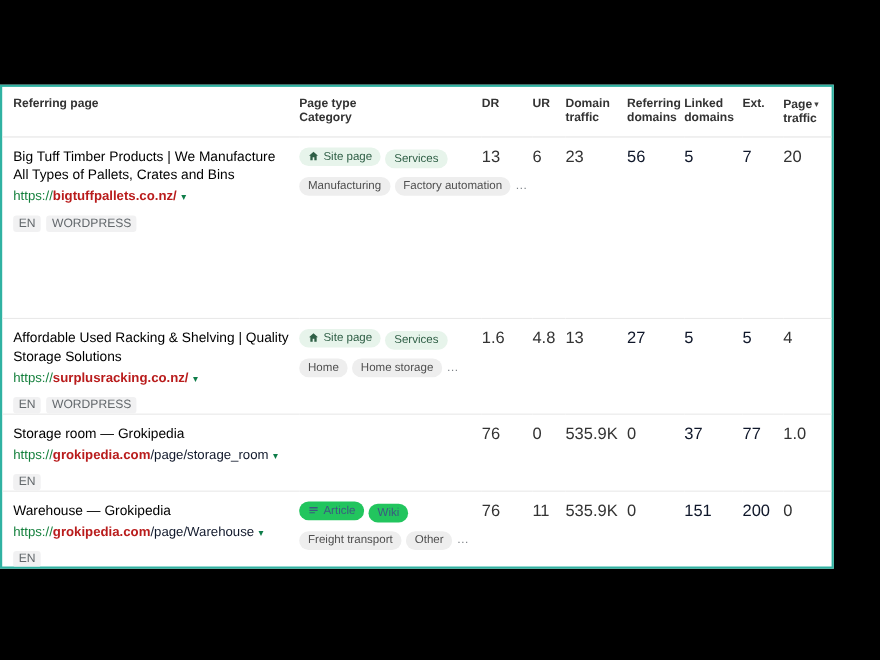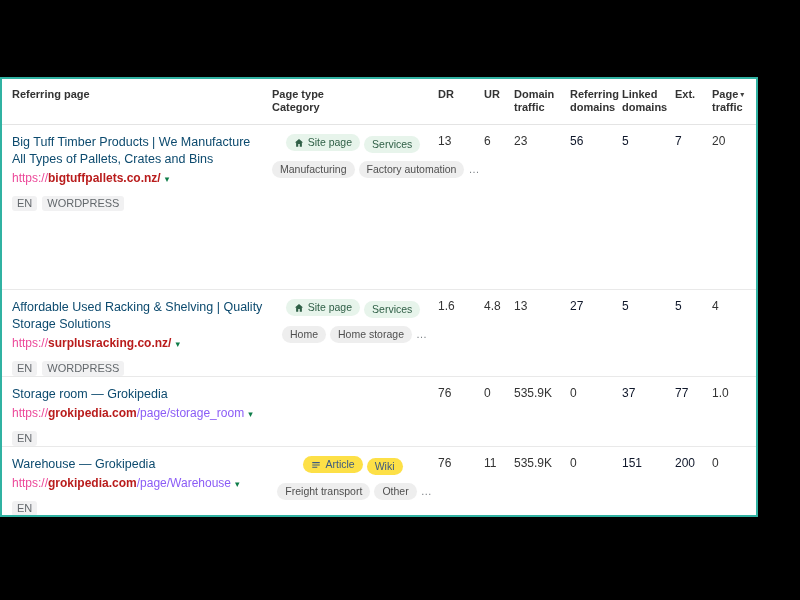--- a/index.html
+++ b/index.html
@@ -15,39 +15,39 @@
   thead th { font-size:11px; font-weight:bold; color:#333; vertical-align:top;
     padding-top:9px; line-height:13px; height:45px; border-bottom:1px solid #e4e4e4; }
   th.t-left { text-align:left; }
   th.t-num, td.num { text-align:left; padding-right:3px; }
   th.t-ref { padding-left:10px; }
   .sort-arrow { font-size:8px; color:#444; margin-left:2px; vertical-align:1px; }
   tbody tr { vertical-align:top; }
   tbody td { border-bottom:1px solid #e9e9e9; padding-top:9px; }
   tr.r0 td{height:165px} tr.r1 td{height:83px} tr.r2 td{height:70px} tr.r3 td{height:73px; border-bottom:none;}
   td.cell-ref { padding-left:10px; padding-right:6px; }
-  .title { display:block; color:#0c4a6e; font-size:12.5px; line-height:17px; text-decoration:none; cursor:pointer; }
+  .title { display:block; color:#000000; font-size:12.5px; line-height:17px; text-decoration:none; cursor:pointer; }
   .url-line { margin-top:3px; font-size:12px; line-height:15px; white-space:nowrap; cursor:pointer; }
-  .u-pre { color:#ec4899; }
+  .u-pre { color:#15803d; }
   .u-dom { color:#b91c1c; font-weight:bold; }
-  .u-path { color:#8b5cf6; }
+  .u-path { color:#0f172a; }
   .caret { color:#0e7d49; font-size:9px; margin-left:4px; }
   .badges { margin-top:6px; }
   .badge { display:inline-block; background:#f1f1f2; color:#63686c; font-size:11px;
     line-height:11px; padding:2px 5px; border-radius:3px; margin-right:5px; }
-  td.cell-type { overflow:visible;text-align:center; }
+  td.cell-type { overflow:visible; }
   .pill-row { white-space:nowrap; margin-bottom:6px; }
   .pill { display:inline-flex; align-items:center; gap:4px; font-size:10.5px;
     line-height:13px; padding:2px 8px; border-radius:10px; margin-right:4px; }
   .pill.green { background:#e7f4eb; color:#2f5f46; }
-  .pill.blue  { background:#fde047; color:#3c5a80; }
+  .pill.blue  { background:#22c55e; color:#3c5a80; }
   .pill.gray  { background:#eeeeee; color:#4f4f4f; }
   .pill svg { flex:0 0 auto; }
   .more { color:#7d8287; font-size:11px; letter-spacing:1px; cursor:pointer; }
-  td.num { font-size:12px; color:#333; }
+  td.num { font-size:15px; color:#333; }
   td.num.link { color:#0f172a; cursor:pointer; }
 </style>
 </head>
 <body>
 
 <div class="stage">
   <div class="panel">
     <table>
       <colgroup>
         <col class="c-ref">

